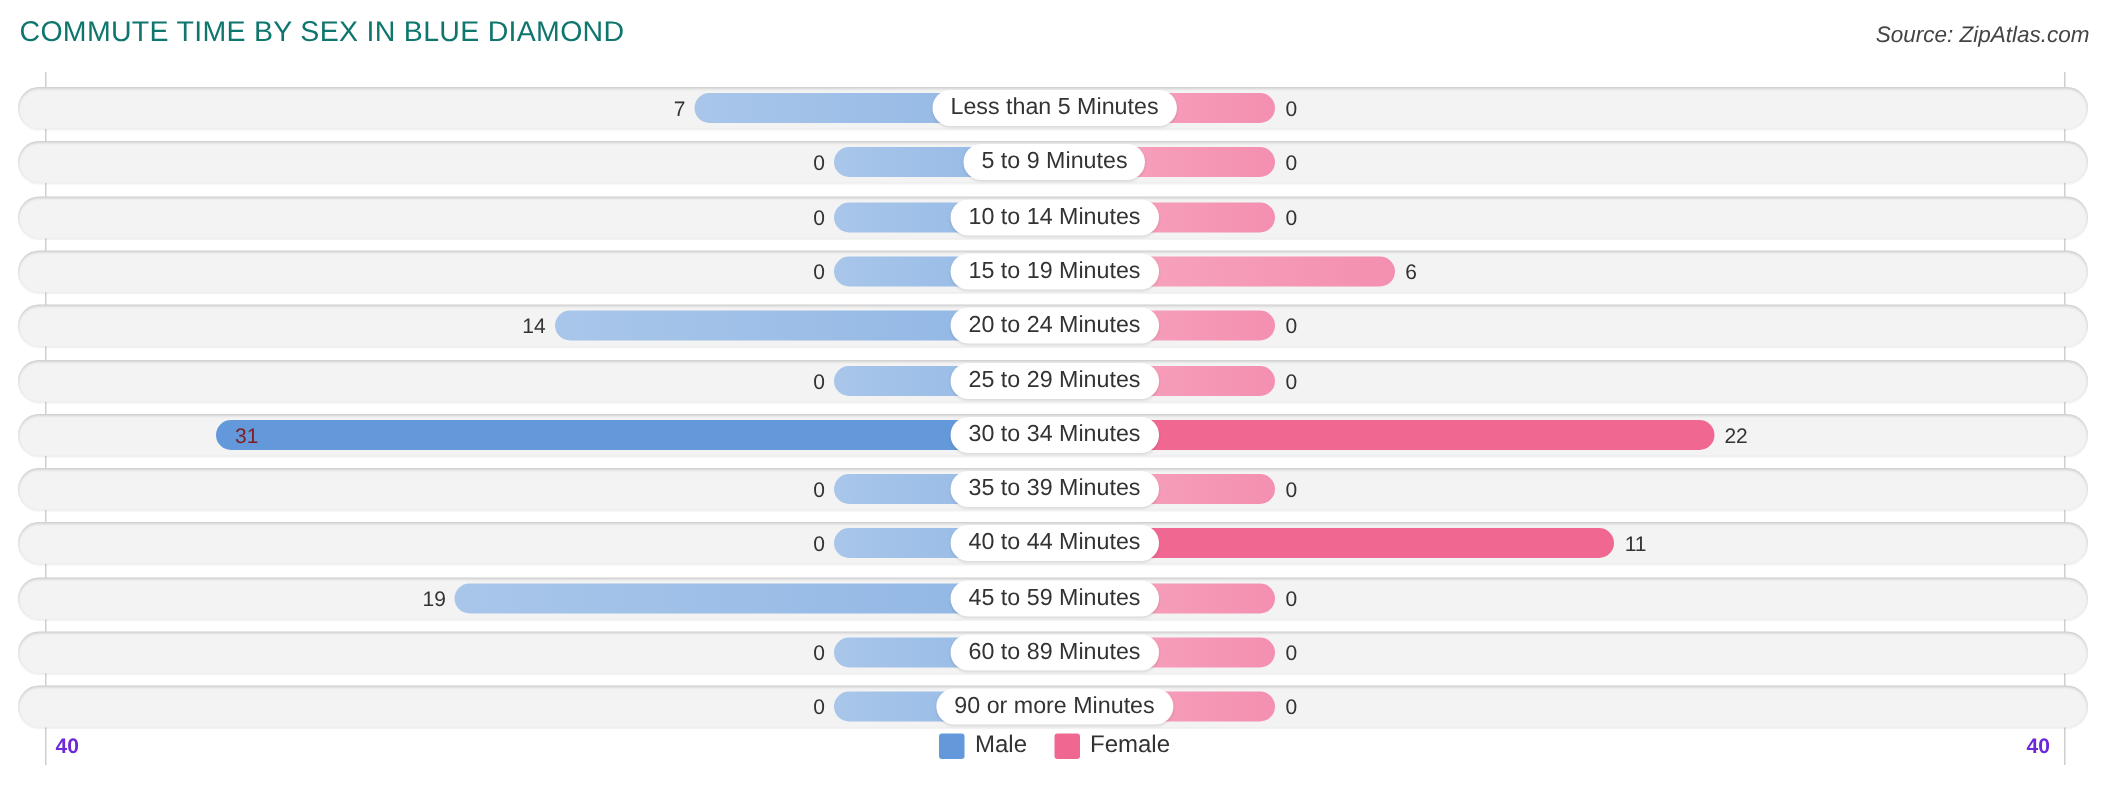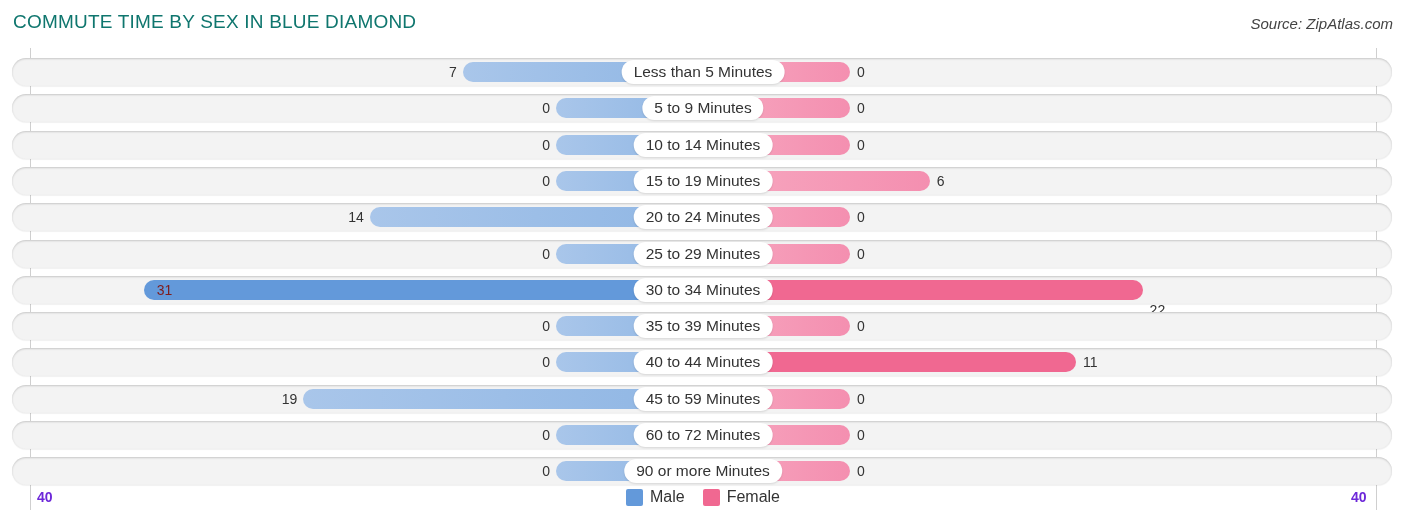--- a/index.html
+++ b/index.html
@@ -73,21 +73,21 @@
       <div class="row-bg" style="top: 239.5px;"></div>
       <div class="bar male" style="left: 556px; width: 147px; top: 243.5px;"></div>
       <div class="val" style="top: 243.5px; right: 856px;">0</div>
       <div class="bar female" style="left: 703px; width: 147px; top: 243.5px;"></div>
       <div class="val" style="top: 243.5px; left: 857px;">0</div>
       <div class="cat-label" style="left: 703px; top: 241.5px;">25 to 29 Minutes</div>
       <div class="row-bg" style="top: 275.8px;"></div>
       <div class="bar male strong" style="left: 143.7px; width: 559.3px; top: 279.8px;"></div>
       <div class="val inside" style="top: 279.8px; left: 156.7px;">31</div>
       <div class="bar female strong" style="left: 703px; width: 439.6px; top: 279.8px;"></div>
-      <div class="val" style="top: 279.8px; left: 1149.6px; margin-top: 20px;">22</div>
+      <div class="val" style="top: 279.8px; left: 1149.6px;">22</div>
       <div class="cat-label" style="left: 703px; top: 277.8px;">30 to 34 Minutes</div>
       <div class="row-bg" style="top: 312.1px;"></div>
       <div class="bar male" style="left: 556px; width: 147px; top: 316.1px;"></div>
       <div class="val" style="top: 316.1px; right: 856px;">0</div>
       <div class="bar female" style="left: 703px; width: 147px; top: 316.1px;"></div>
       <div class="val" style="top: 316.1px; left: 857px;">0</div>
       <div class="cat-label" style="left: 703px; top: 314.1px;">35 to 39 Minutes</div>
       <div class="row-bg" style="top: 348.4px;"></div>
       <div class="bar male" style="left: 556px; width: 147px; top: 352.4px;"></div>
       <div class="val" style="top: 352.4px; right: 856px;">0</div>
@@ -98,21 +98,21 @@
       <div class="bar male" style="left: 303.3px; width: 399.7px; top: 388.7px;"></div>
       <div class="val" style="top: 388.7px; right: 1108.7px;">19</div>
       <div class="bar female" style="left: 703px; width: 147px; top: 388.7px;"></div>
       <div class="val" style="top: 388.7px; left: 857px;">0</div>
       <div class="cat-label" style="left: 703px; top: 386.7px;">45 to 59 Minutes</div>
       <div class="row-bg" style="top: 421px;"></div>
       <div class="bar male" style="left: 556px; width: 147px; top: 425px;"></div>
       <div class="val" style="top: 425px; right: 856px;">0</div>
       <div class="bar female" style="left: 703px; width: 147px; top: 425px;"></div>
       <div class="val" style="top: 425px; left: 857px;">0</div>
-      <div class="cat-label" style="left: 703px; top: 423px;">60 to 72 Minutes</div>
+      <div class="cat-label" style="left: 703px; top: 423px;">60 to 89 Minutes</div>
       <div class="row-bg" style="top: 457.3px;"></div>
       <div class="bar male" style="left: 556px; width: 147px; top: 461.3px;"></div>
       <div class="val" style="top: 461.3px; right: 856px;">0</div>
       <div class="bar female" style="left: 703px; width: 147px; top: 461.3px;"></div>
       <div class="val" style="top: 461.3px; left: 857px;">0</div>
       <div class="cat-label" style="left: 703px; top: 459.3px;">90 or more Minutes</div>
     </div>
   <div class="tick" style="left:37px">40</div>
   <div class="tick" style="left:1351px">40</div>
 </div>

